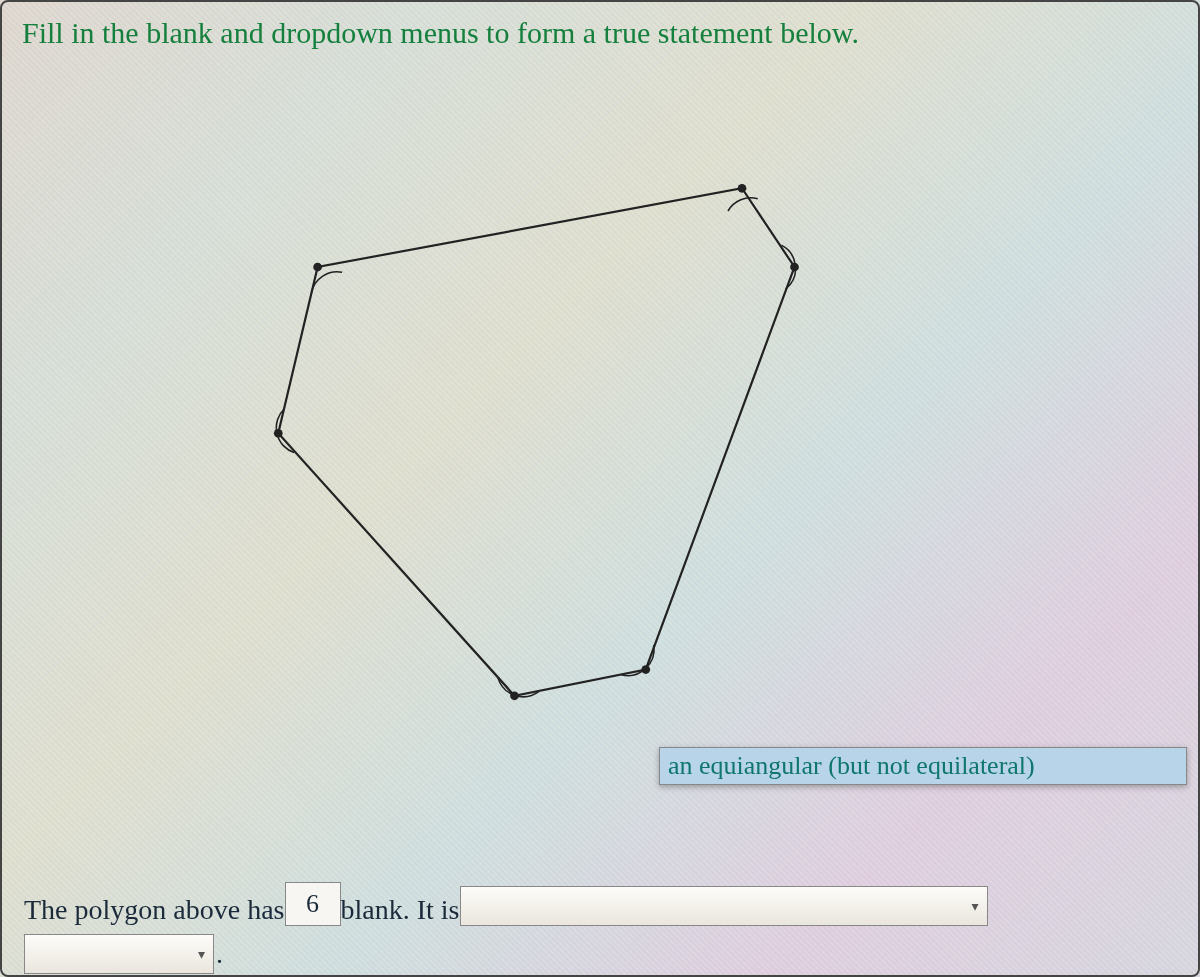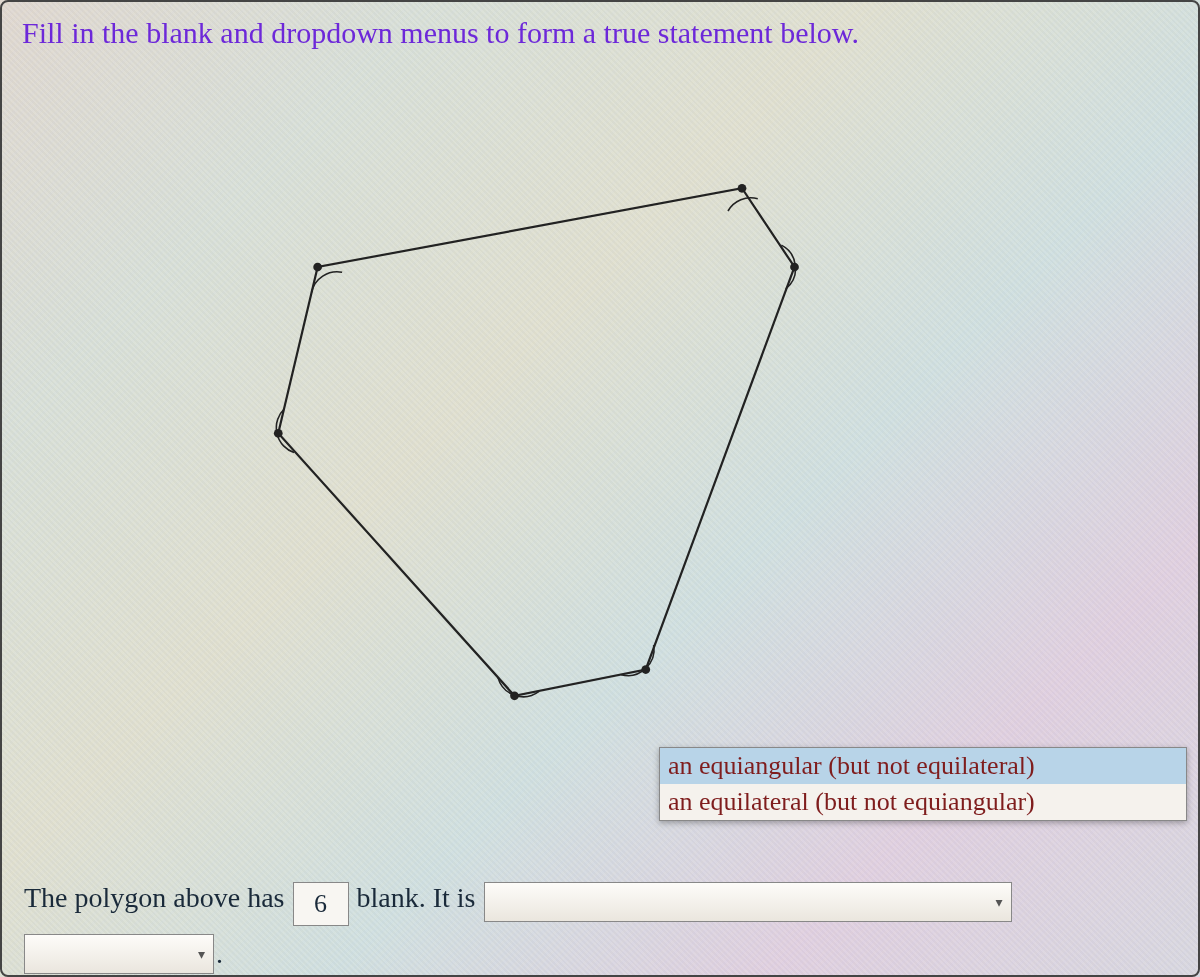--- a/index.html
+++ b/index.html
@@ -19,55 +19,55 @@
       inset: 0;
       background: repeating-linear-gradient(45deg, rgba(255,255,255,0.05) 0px, rgba(255,255,255,0.05) 2px, rgba(0,0,0,0.02) 2px, rgba(0,0,0,0.02) 4px),
                   repeating-linear-gradient(-45deg, rgba(200,200,255,0.04) 0px, rgba(200,200,255,0.04) 3px, rgba(255,230,200,0.04) 3px, rgba(255,230,200,0.04) 6px);
       pointer-events: none;
     }
     .instruction {
       position: absolute;
       top: 14px;
       left: 20px;
       font-size: 30px;
-      color: #6d28d9;
+      color: #15803d;
       text-align: center;
     }
     .polygon-area {
       position: absolute;
       top: 120px;
       left: 180px;
       width: 700px;
       height: 640px;
     }
     .dropdown-popup {
       position: absolute;
       top: 745px;
       left: 657px;
       width: 528px;
       background: #f5f2ed;
       border: 1px solid #888;
       box-shadow: 0 2px 6px rgba(0,0,0,0.3);
       font-size: 26px;
-      color: #7f1d1d;
+      color: #0f766e;
     }
     .dropdown-popup .option {
       padding: 3px 8px;
       cursor: pointer;
     }
     .dropdown-popup .option.highlighted {
       background: #b8d4e8;
     }
     .statement-row {
       position: absolute;
       top: 880px;
       left: 22px;
       display: flex;
-      align-items: flex-start;
-      gap: 8px;
+      align-items: flex-end;
+      gap: 0;
       font-size: 28px;
       color: #1a2a3a;
     }
     .sides-input {
       width: 56px;
       height: 44px;
       border: 1px solid #888;
       background: #f8f6f2;
       text-align: center;
       font-size: 26px;
@@ -131,21 +131,20 @@
     <path d="M 685,105 A 30 30 0 0 1 690,155" fill="none" stroke="#222" stroke-width="1.8"></path>
     <path d="M 539,562 A 30 30 0 0 1 502,596" fill="none" stroke="#222" stroke-width="1.8"></path>
     <path d="M 408,615 A 30 30 0 0 1 361,599" fill="none" stroke="#222" stroke-width="1.8"></path>
     <path d="M 128,342 A 30 30 0 0 1 117,292" fill="none" stroke="#222" stroke-width="1.8"></path>
     <path d="M 148,159 A 30 30 0 0 1 183,136" fill="none" stroke="#222" stroke-width="1.8"></path>
   </svg>
 </div>
 
 <div class="dropdown-popup">
   <div class="option highlighted">an equiangular (but not equilateral)</div>
-  <div class="option">an equilateral (but not equiangular)</div>
 </div>
 
 <div class="statement-row">
   <span>The polygon above has</span>
   <input class="sides-input" value="6" style="">
   <span>blank. It is</span>
   <div class="main-dropdown">
     <span></span>
     <span class="chev">▾</span>
   </div>

